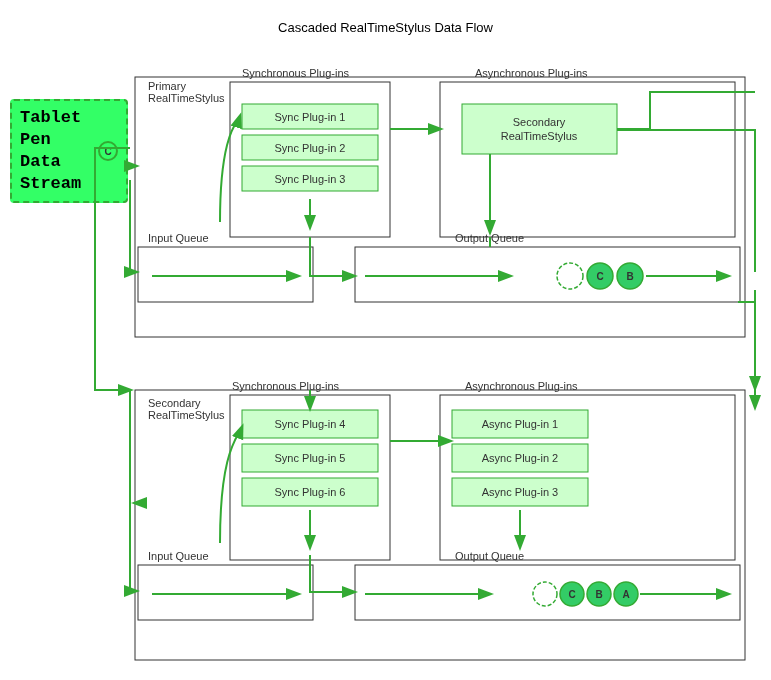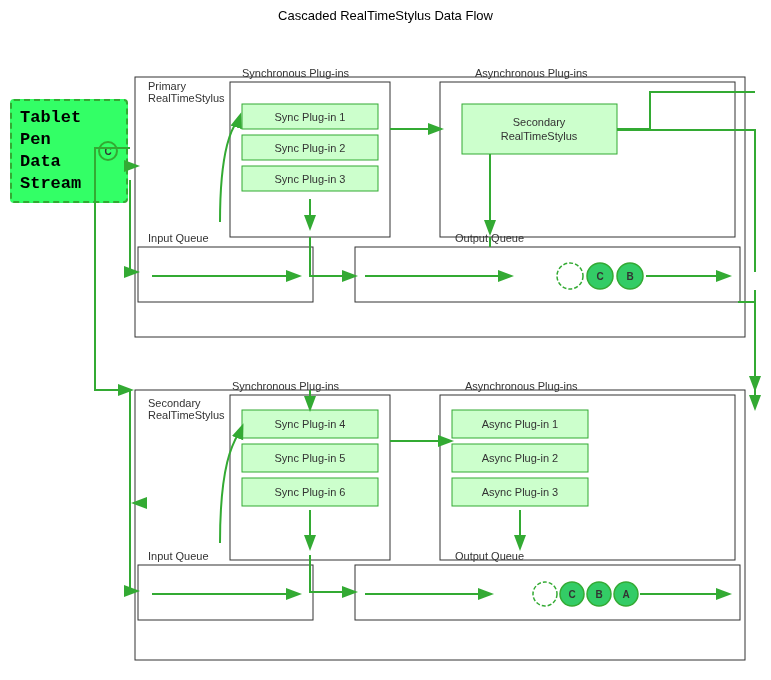--- a/index.html
+++ b/index.html
@@ -9,21 +9,21 @@
       background: #fff;
       font-family: Arial, sans-serif;
       font-size: 12px;
       overflow: hidden;
       position: relative;
     }
 
     .page-title {
       text-align: center;
       font-size: 13px;
-      padding-top: 8px;
+      padding-top: 20px;
       margin-bottom: 6px;
     }
 
     
     .tablet-pen {
       position: absolute;
       background: #33ff66;
       border: 2px dashed #33aa33;
       border-radius: 4px;
       padding: 6px 8px;

